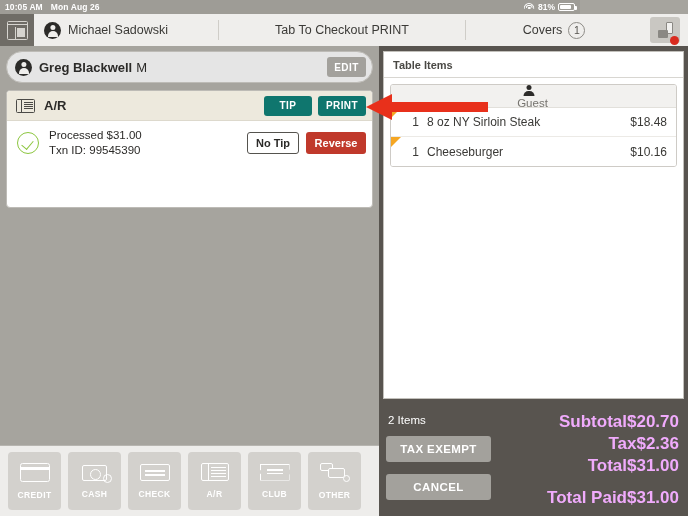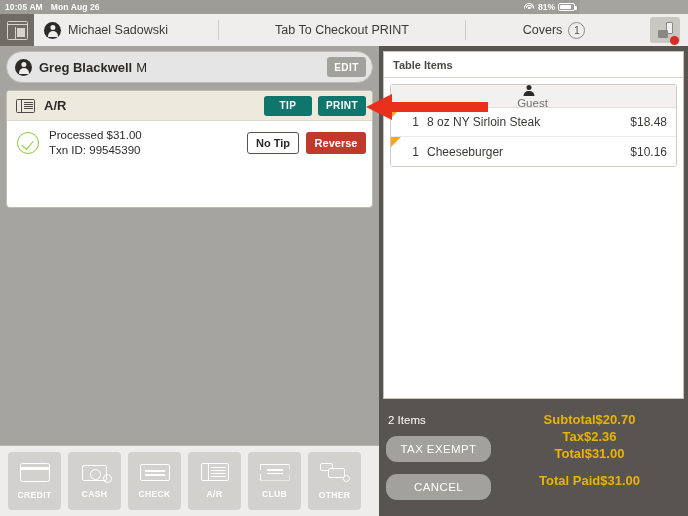--- a/index.html
+++ b/index.html
@@ -287,29 +287,30 @@
 
   
   .totals {
     position: absolute; left: 0; right: 0; top: 358px; bottom: 0;
     background: #58544f; padding: 8px 9px 0 7px;
     display: flex;
   }
   .tot-left { width: 110px; }
   .items-count { font-size: 11.5px; color: #ffffff; margin: 2px 0 10px 2px; }
   .dark-btn {
-    width: 105px; height: 26px; background: #a3a19c; border-radius: 11px;
+    width: 105px; height: 26px; background: #a3a19c; border-radius: 3px;
     color: #ffffff; font-size: 11.5px; letter-spacing: .4px;
     display: flex; align-items: center; justify-content: center;
     margin-bottom: 12px;
+    font-weight: bold;
   }
   .tot-right { flex: 1; padding-left: 4px; }
   .tot-line {
-    display: flex; justify-content: center; align-items: baseline;
-    font-size: 13px; color: #eab308; margin-bottom: 2px;
+    display: flex; justify-content: flex-end; align-items: baseline;
+    font-size: 17px; color: #f0abfc; margin-bottom: 2px;
   }
   .tot-line.bold { font-weight: bold; }
   .tot-line.gap { margin-top: 12px; }
 
   
   .arrow {
     position: absolute; left: 366px; top: 93px; width: 122px; height: 28px;
     pointer-events: none;
   }
 </style>

